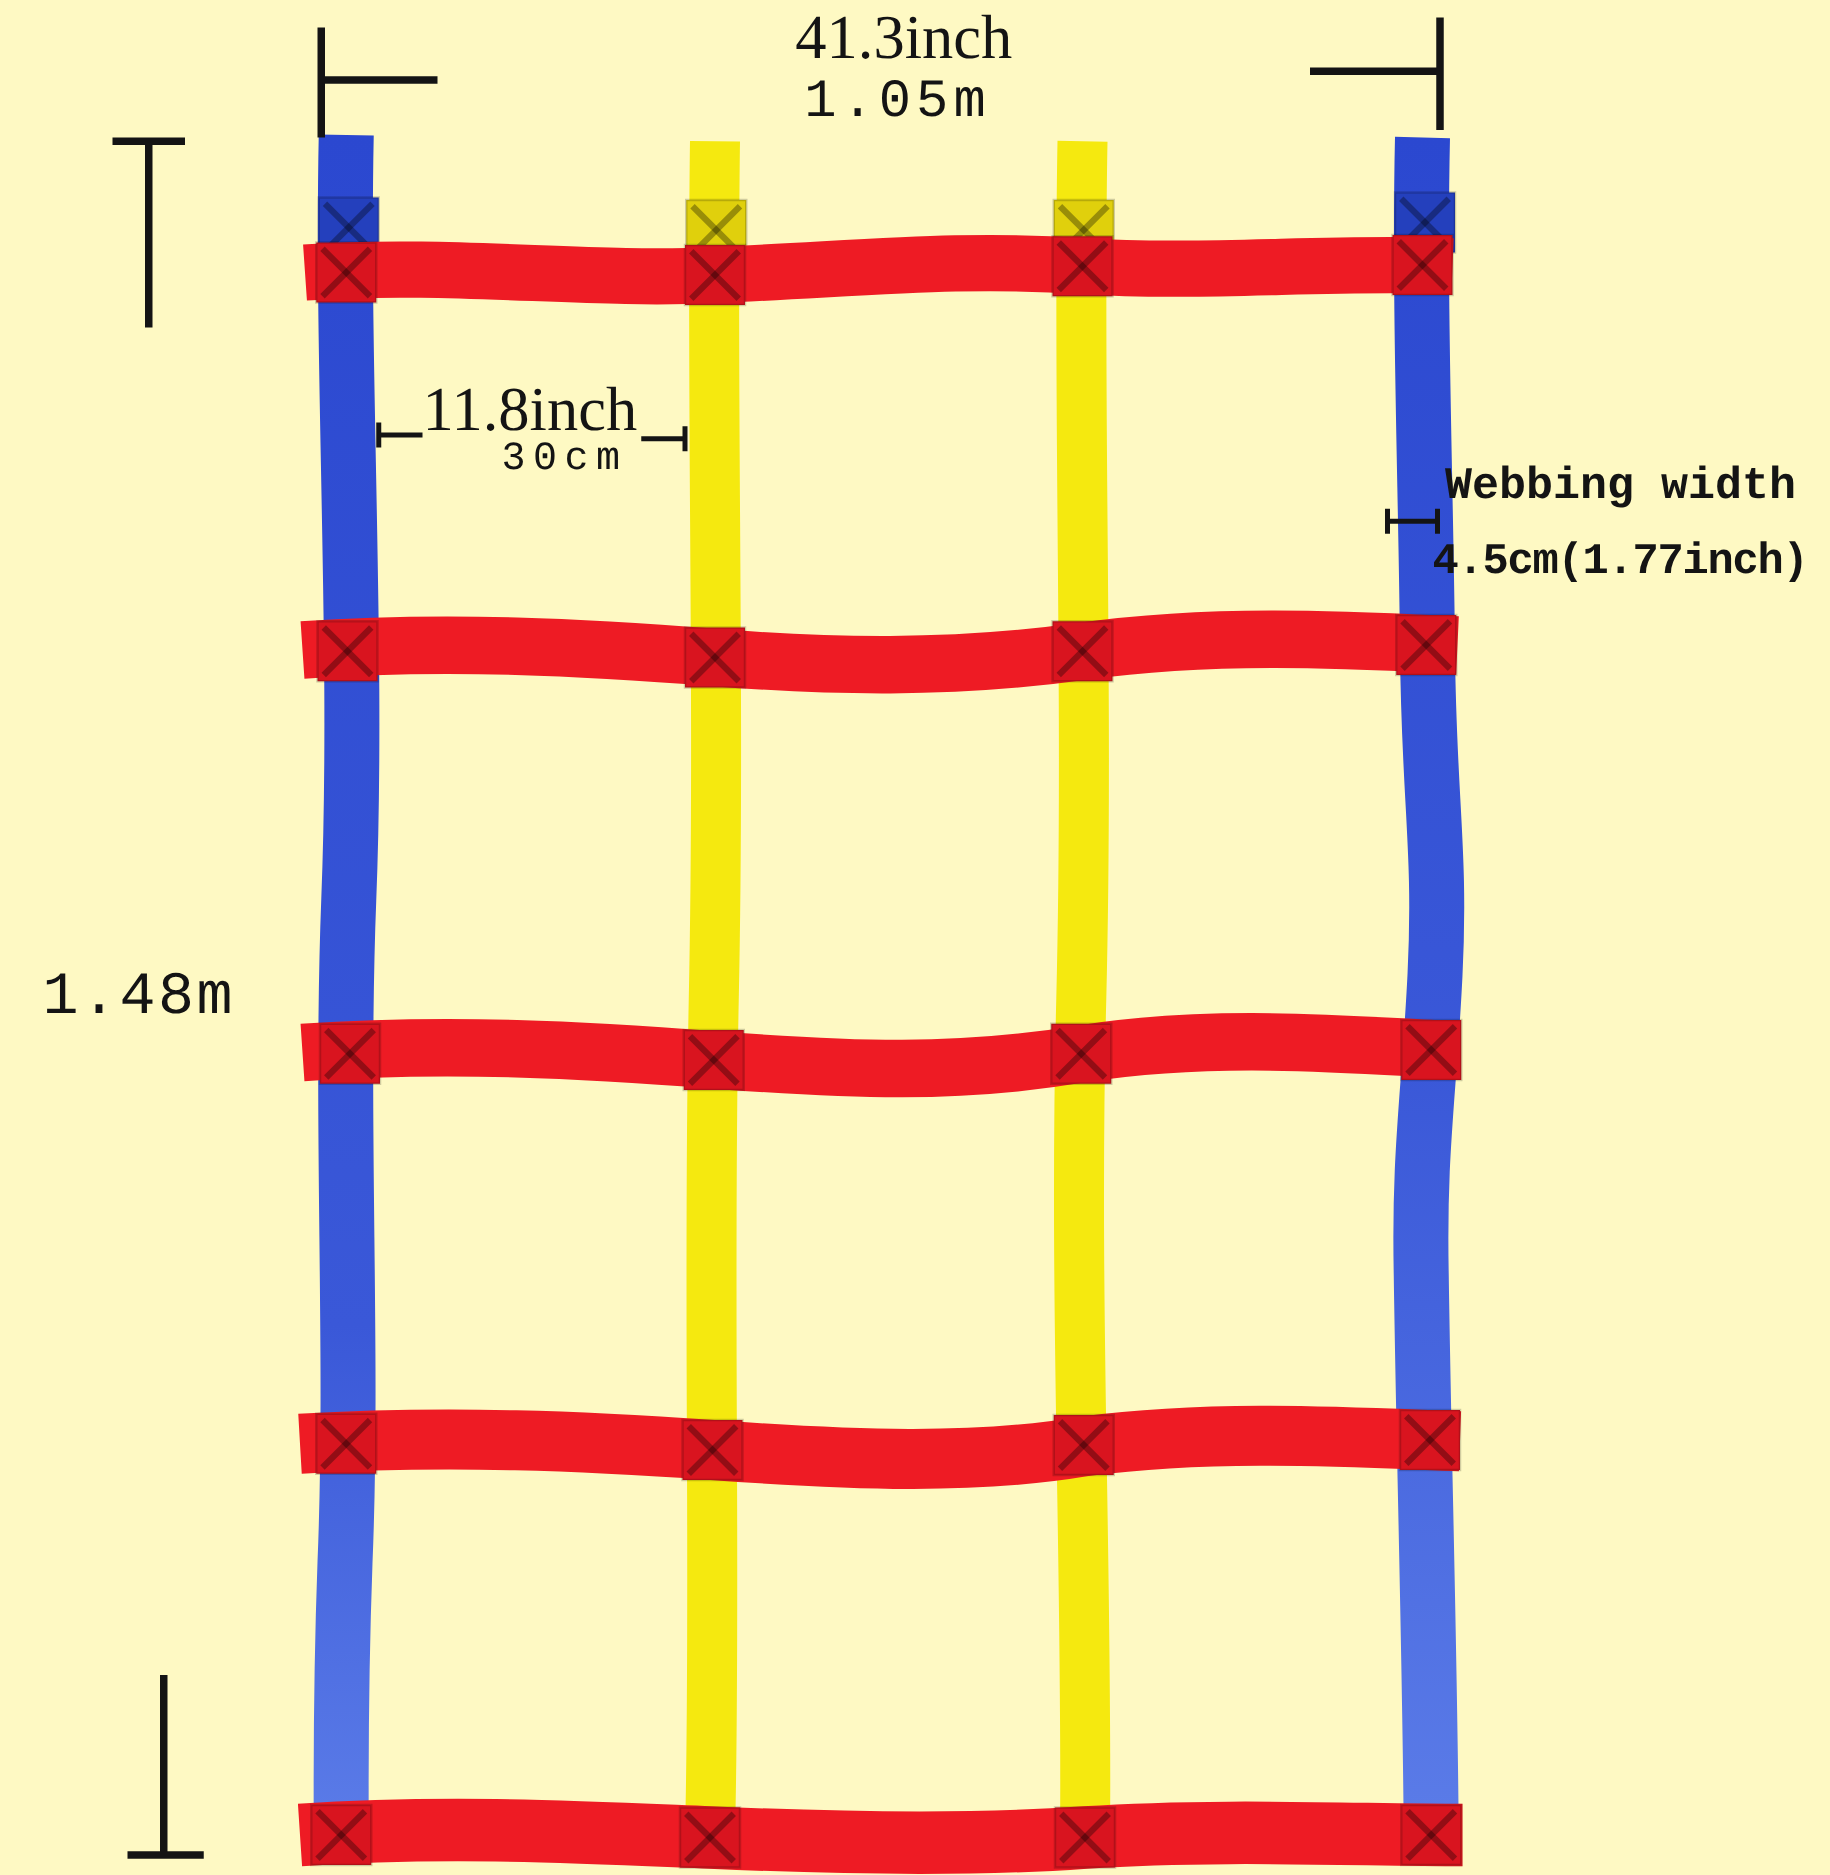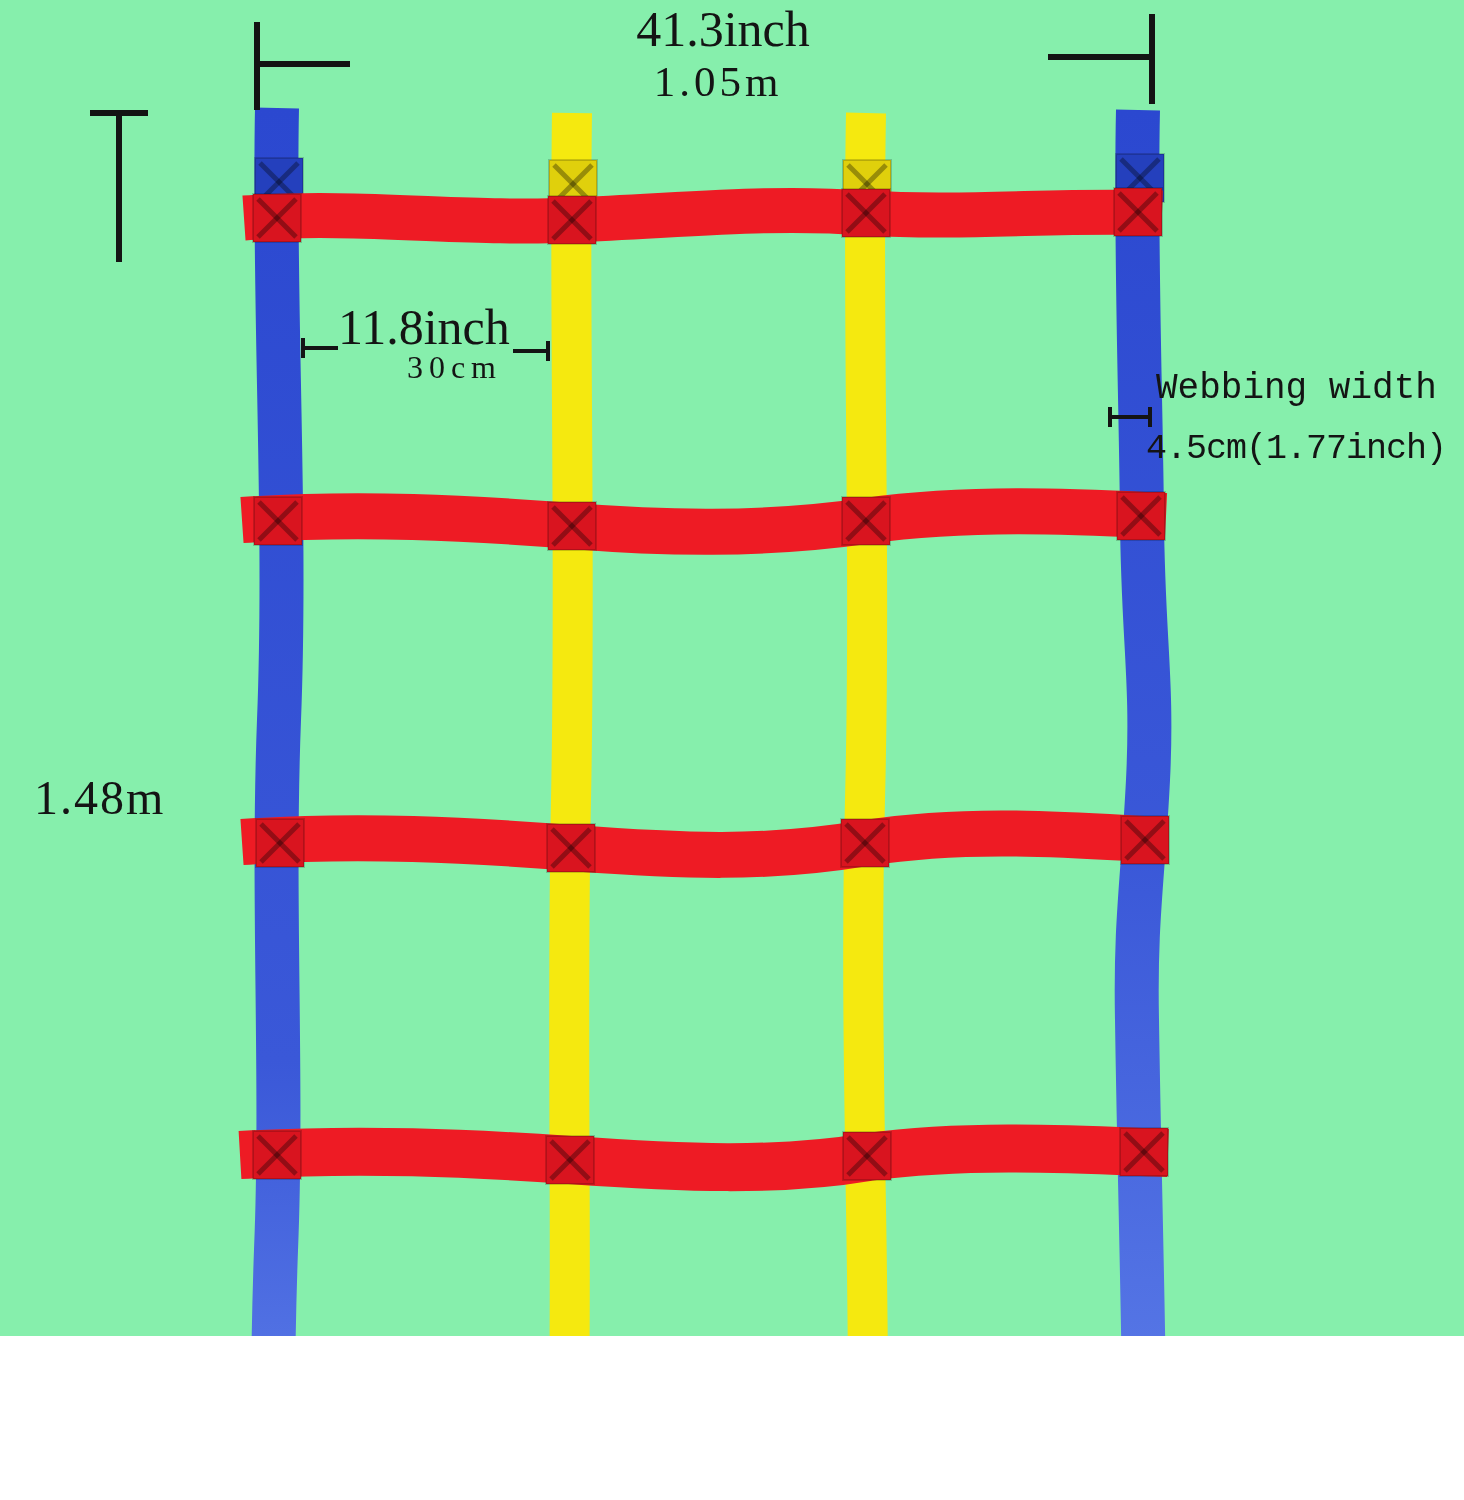--- a/index.html
+++ b/index.html
@@ -1,32 +1,32 @@
 <!DOCTYPE html>
 <html><head>
 <meta charset="utf-8">
 <style>
   html,body{margin:0;padding:0;background:#ffffff;}
   .stage{
     position:relative;
-    width:1464px;height:1336px;
-    background:#86efac;
+    width:1464px;height:1500px;
+    background:#fef9c3;
     overflow:hidden;
     font-family:"Liberation Sans", sans-serif;
   }
   .stage svg{position:absolute;left:0;top:0;}
   .lbl{
     position:absolute;
     color:#141414;
     white-space:nowrap;
     line-height:1;
   }
   .serif{font-family:"Liberation Serif", serif;}
-  .sans{font-family:Liberation Serif, serif;}
-  .mono{font-family:"Liberation Mono", monospace;}
+  .sans{font-family:Liberation Mono, monospace;}
+  .mono{font-family:"Liberation Mono", monospace;font-weight:bold;}
 
   .lbl-width-inch   {left:598px; top:4px;   width:250px; text-align:center; font-size:50px;}
   .lbl-width-m      {left:598px; top:60px;  width:240px; text-align:center; font-size:43px; letter-spacing:4px;}
   .lbl-spacing-inch {left:338px; top:302px; font-size:50px;}
   .lbl-spacing-cm   {left:352px; top:351px; width:150px; text-align:right; font-size:32px; letter-spacing:6px;}
   .lbl-height-inch  {left:2px;   top:716px; font-size:60px;}
   .lbl-height-m     {left:34px;  top:774px; font-size:48px; letter-spacing:2px;}
   .lbl-webbing-1    {left:1156px;top:371px; font-size:36px; letter-spacing:0px;}
   .lbl-webbing-2    {left:1146px;top:432px; font-size:35px; letter-spacing:-1px;text-align:right;}
 </style>

